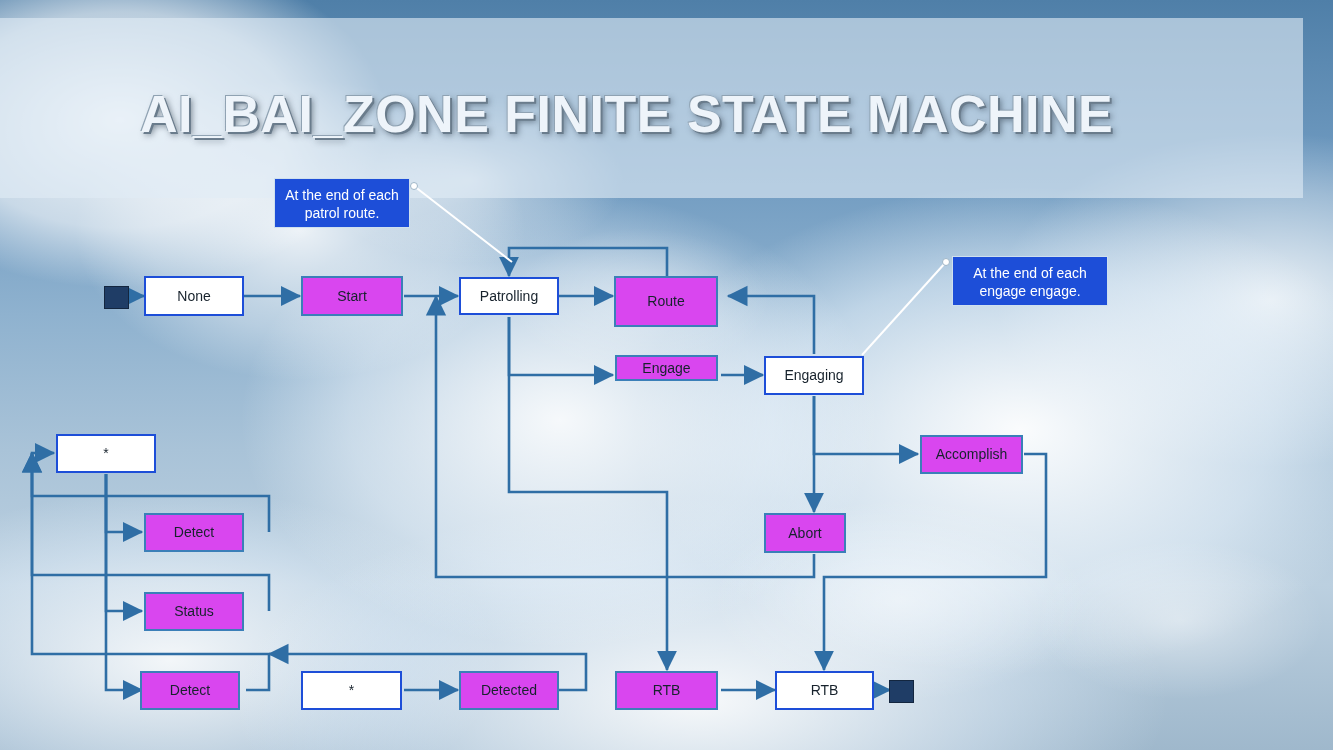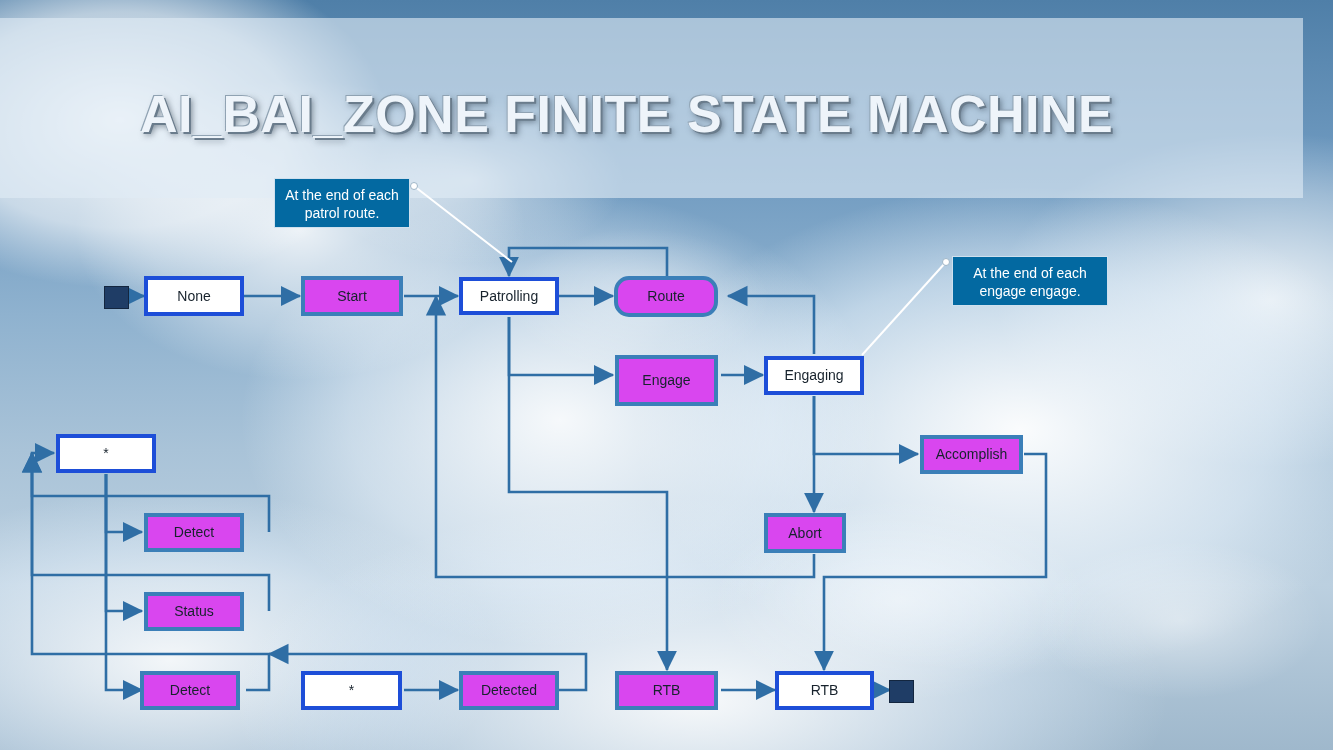--- a/index.html
+++ b/index.html
@@ -62,21 +62,21 @@
     white-space: nowrap;
   }
   
   #wires {
     position: absolute;
     inset: 0;
   }
   .node {
     position: absolute;
     box-sizing: border-box;
-    border: 4px solid #1d4ed8;
+    border: 2px solid #1d4ed8;
     display: flex;
     align-items: center;
     justify-content: center;
     font-size: 14px;
     color: #17222c;
     text-align: center;
     line-height: 1.15;
   }
   .node.white {
     background: #ffffff;
@@ -86,21 +86,21 @@
     border-color: #3b7fb8;
   }
   .terminator {
     position: absolute;
     background: #1f3d66;
     border: 1px solid #13263f;
   }
   .callout {
     position: absolute;
     box-sizing: border-box;
-    background: #0369a1;
+    background: #1d4ed8;
     border: 1px solid #cfe0ee;
     color: #ffffff;
     font-size: 14px;
     padding: 8px 10px;
     text-align: center;
     line-height: 1.25;
   }
 </style>
 </head>
 <body>
@@ -182,23 +182,23 @@
 
   <div class="terminator" style="left:104px; top:286px; width:23px; height:21px;"></div>
   <div class="terminator" style="left:889px; top:680px; width:23px; height:21px;"></div>
 
   <div class="node white" style="left:144px; top:276px; width:100px; height:40px;">None</div>
 
   <div class="node blue" style="left:301px; top:276px; width:102px; height:40px;">Start</div>
 
   <div class="node white" style="left:459px; top:277px; width:100px; height:38px;">Patrolling</div>
 
-  <div class="node blue" style="left:614px; top:276px; width:104px; height:41px;border-radius:15px;">Route</div>
-
-  <div class="node blue" style="left:615px; top:355px; width:103px; height:51px;">Engage</div>
+  <div class="node blue" style="left:614px; top:276px; width:104px; height:51px;">Route</div>
+
+  <div class="node blue" style="left:615px; top:355px; width:103px; height:26px;">Engage</div>
 
   <div class="node white" style="left:764px; top:356px; width:100px; height:39px;">Engaging</div>
 
   <div class="node blue" style="left:920px; top:435px; width:103px; height:39px;">Accomplish</div>
 
   <div class="node blue" style="left:764px; top:513px; width:82px; height:40px;">Abort</div>
 
   <div class="node white" style="left:56px; top:434px; width:100px; height:39px;">*</div>
 
   <div class="node blue" style="left:144px; top:513px; width:100px; height:39px;">Detect</div>

